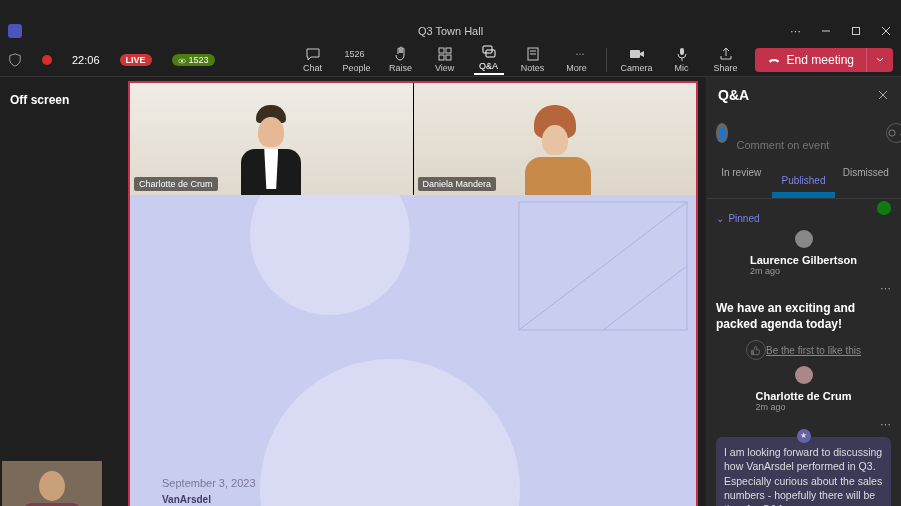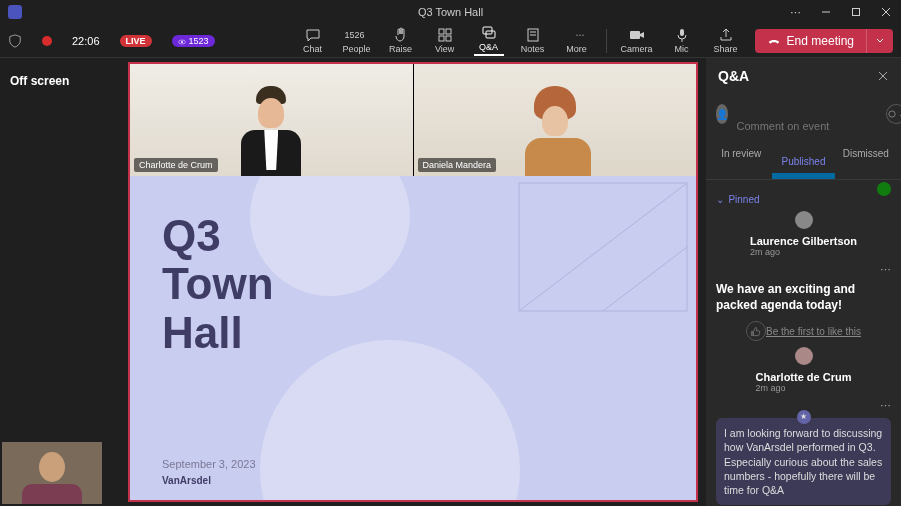--- a/index.html
+++ b/index.html
@@ -1,32 +1,32 @@
 <!DOCTYPE html>
 <html><head>
 <meta charset="utf-8">
 <style>
 * { margin: 0; padding: 0; box-sizing: border-box; }
 body { background: #1f1f1f; font-family: "Segoe UI", Arial, sans-serif; color: #fff; width: 901px; height: 506px; overflow: hidden; }
 
 
-.titlebar { height: 24px; background: #1f1f1f; display: flex; align-items: center; justify-content: center; position: relative; font-size: 11px; color: #ccc; }
+.titlebar { height: 24px; background: #1f1f1f; display: flex; align-items: center; justify-content: center; position: relative; font-size: 11px; color: #ccc; margin-top: 19px; }
 .titlebar .app-icon { position: absolute; left: 8px; width: 14px; height: 14px; background: #4b53bc; border-radius: 3px; }
 .window-controls { position: absolute; right: 0; display: flex; }
 .window-controls div { width: 30px; height: 24px; display: flex; align-items: center; justify-content: center; color: #ccc; }
 .titlebar .more { position: absolute; right: 100px; color: #ccc; }
 
 
 .topbar { height: 34px; background: #1f1f1f; display: flex; align-items: center; padding: 0 8px; border-bottom: 1px solid #333; }
 .status-left { display: flex; align-items: center; gap: 20px; }
 .shield { width: 14px; height: 14px; }
 .rec-dot { width: 10px; height: 10px; border-radius: 50%; background: #d92c2c; }
 .time { font-size: 11px; color: #fff; }
 .live-badge { background: #d13438; color: #fff; font-size: 9px; font-weight: 600; padding: 1px 6px; border-radius: 8px; }
-.view-badge { background: #6d28d9; color: #fff; font-size: 9px; padding: 1px 6px; border-radius: 8px; display: flex; align-items: flex-end; gap: 3px; }
+.view-badge { background: #4d7c0f; color: #fff; font-size: 9px; padding: 1px 6px; border-radius: 8px; display: flex; align-items: flex-end; gap: 3px; }
 
 .toolbar-actions { margin-left: auto; display: flex; align-items: center; gap: 14px; }
 .action { display: flex; flex-direction: column; align-items: center; gap: 1px; color: #ccc; font-size: 9px; cursor: pointer; min-width: 30px; }
 .action.active { color: #fff; border-bottom: 2px solid #fff; padding-bottom: 2px; }
 .action-icon { width: 16px; height: 16px; display: flex; align-items: center; justify-content: flex-end; }
 .people-count { display: flex; align-items: center; gap: 2px; }
 
 .end-btn { background: #c4314b; color: #fff; border: none; border-radius: 4px; padding: 5px 12px; font-size: 12px; display: flex; align-items: center; gap: 6px; cursor: pointer; }
 .end-split { display: flex; }
 .end-chevron { background: #c4314b; border: none; border-left: 1px solid rgba(255,255,255,0.2); border-radius: 0 4px 4px 0; padding: 5px 8px; color: #fff; cursor: pointer; }
@@ -284,25 +284,20 @@
       </div>
 
       <div class="slide-body">
         <div class="slide-circle-tl"></div>
         <div class="slide-circle-bl"></div>
         <svg class="slide-lines" viewBox="0 0 170 130">
           <rect x="1" y="1" width="168" height="128" fill="none" stroke="#aeb3dd" stroke-width="1"></rect>
           <line x1="1" y1="129" x2="169" y2="1" stroke="#aeb3dd"></line>
           <line x1="85" y1="129" x2="169" y2="65" stroke="#aeb3dd"></line>
         </svg>
-        <div class="slide-title">
-          <div>Q3</div>
-          <div>Town</div>
-          <div>Hall</div>
-        </div>
         <div class="slide-date">September 3, 2023</div>
         <div class="slide-brand">VanArsdel</div>
       </div>
     </div>
 
     <div class="self-video">
       <div class="self-head"></div>
         <div class="self-body"></div>
     </div>
   </div>

